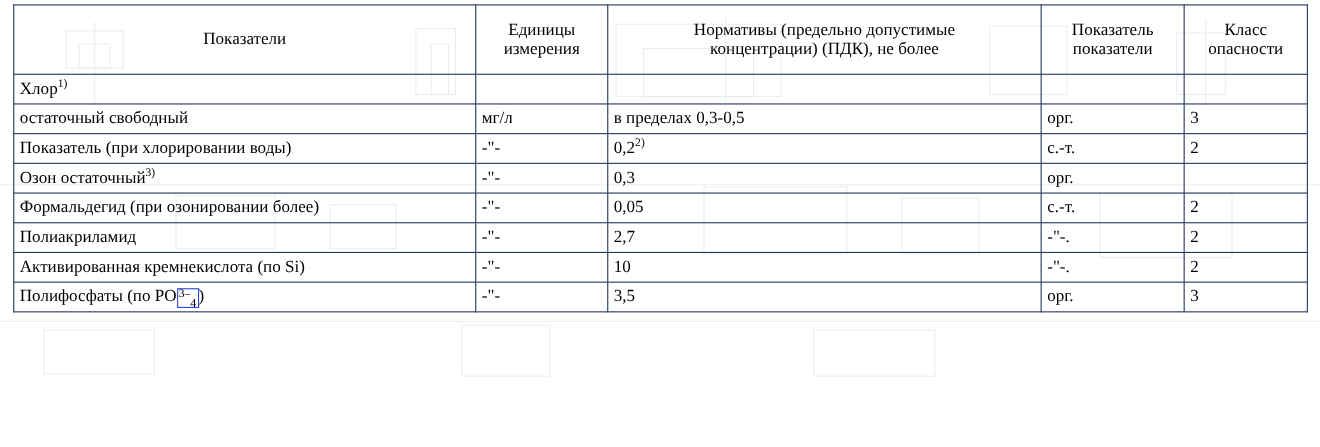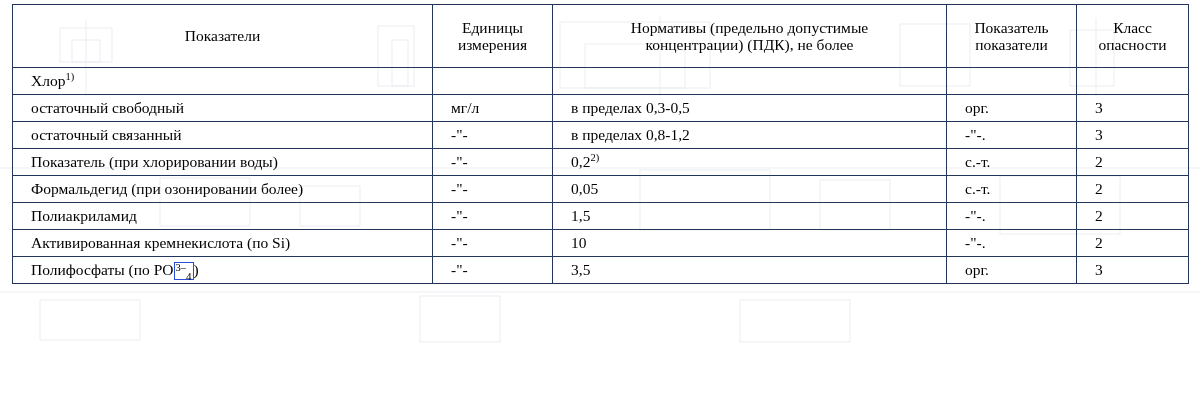--- a/index.html
+++ b/index.html
@@ -34,21 +34,21 @@
     width: 1176px;
   }
   table.spec {
     border-collapse: collapse;
     width: 1176px;
     table-layout: fixed;
     background: transparent;
   }
   table.spec th, table.spec td {
     border: 1px solid #24355c;
-    padding: 1px 18px;
+    padding: 1px 5px;
     font-size: 15.5px;
     line-height: 1.12;
     vertical-align: middle;
     background: transparent;
   }
   table.spec th {
     font-weight: normal;
     text-align: center;
     height: 58px;
     padding: 2px 6px;
@@ -176,49 +176,49 @@
         </tr>
 
         <tr>
           <td class="name">остаточный свободный</td>
           <td class="ctr">мг/л</td>
           <td class="ctr">в пределах 0,3-0,5</td>
           <td class="ctr">орг.</td>
           <td class="ctr">3</td>
         </tr>
 
-        <tr>
-          <td class="name">остаточный связанный</td>
-          <td class="ctr">-"-</td>
-          <td class="ctr">в пределах 0,8-1,2</td>
-          <td class="ctr">-"-.</td>
-          <td class="ctr">3</td>
-        </tr>
 
         <tr>
           <td class="name">Показатель (при хлорировании воды)</td>
           <td class="ctr">-"-</td>
           <td class="ctr"><span>0,2</span><sup>2)</sup></td>
           <td class="ctr">с.-т.</td>
           <td class="ctr">2</td>
         </tr>
 
+        <tr>
+          <td class="name"><span>Озон остаточный</span><sup>3)</sup></td>
+          <td class="ctr">-"-</td>
+          <td class="ctr">0,3</td>
+          <td class="ctr">орг.</td>
+          <td class="ctr"></td>
+        </tr>
 
         <tr>
           <td class="name">Формальдегид (при озонировании более)</td>
           <td class="ctr">-"-</td>
           <td class="ctr">0,05</td>
           <td class="ctr">с.-т.</td>
           <td class="ctr">2</td>
         </tr>
 
         <tr>
           <td class="name">Полиакриламид</td>
           <td class="ctr">-"-</td>
-          <td class="ctr">1,5</td>
+          <td class="ctr">2,7</td>
           <td class="ctr">-"-.</td>
           <td class="ctr">2</td>
         </tr>
 
         <tr>
           <td class="name">Активированная кремнекислота (по Si)</td>
           <td class="ctr">-"-</td>
           <td class="ctr">10</td>
           <td class="ctr">-"-.</td>
           <td class="ctr">2</td>

